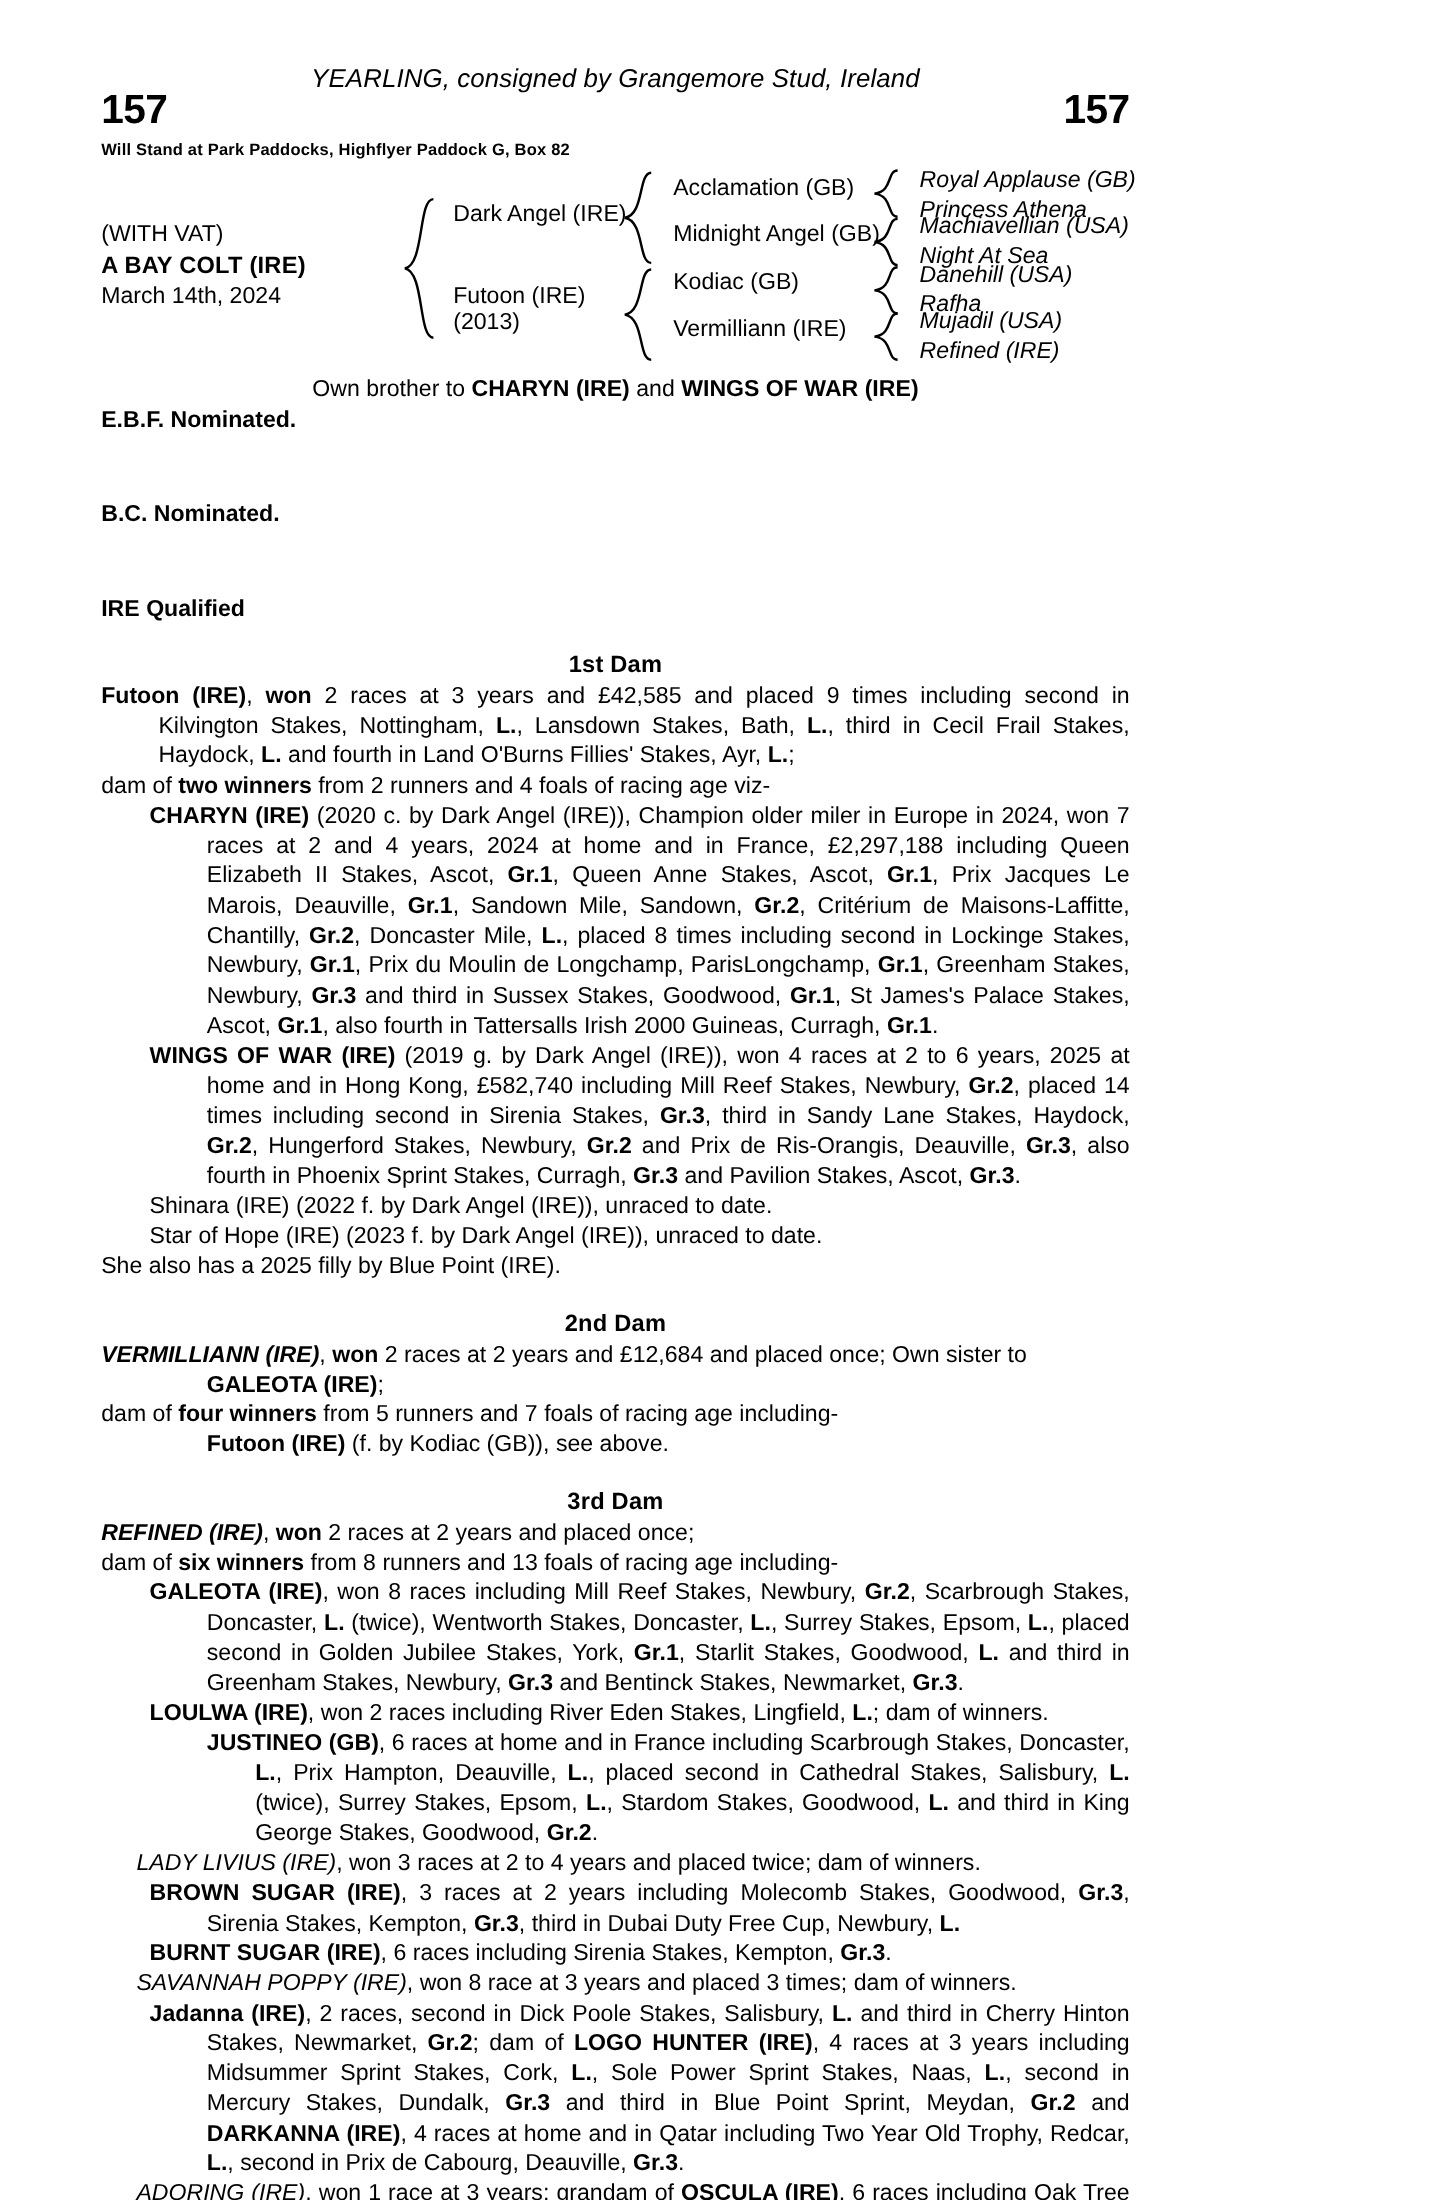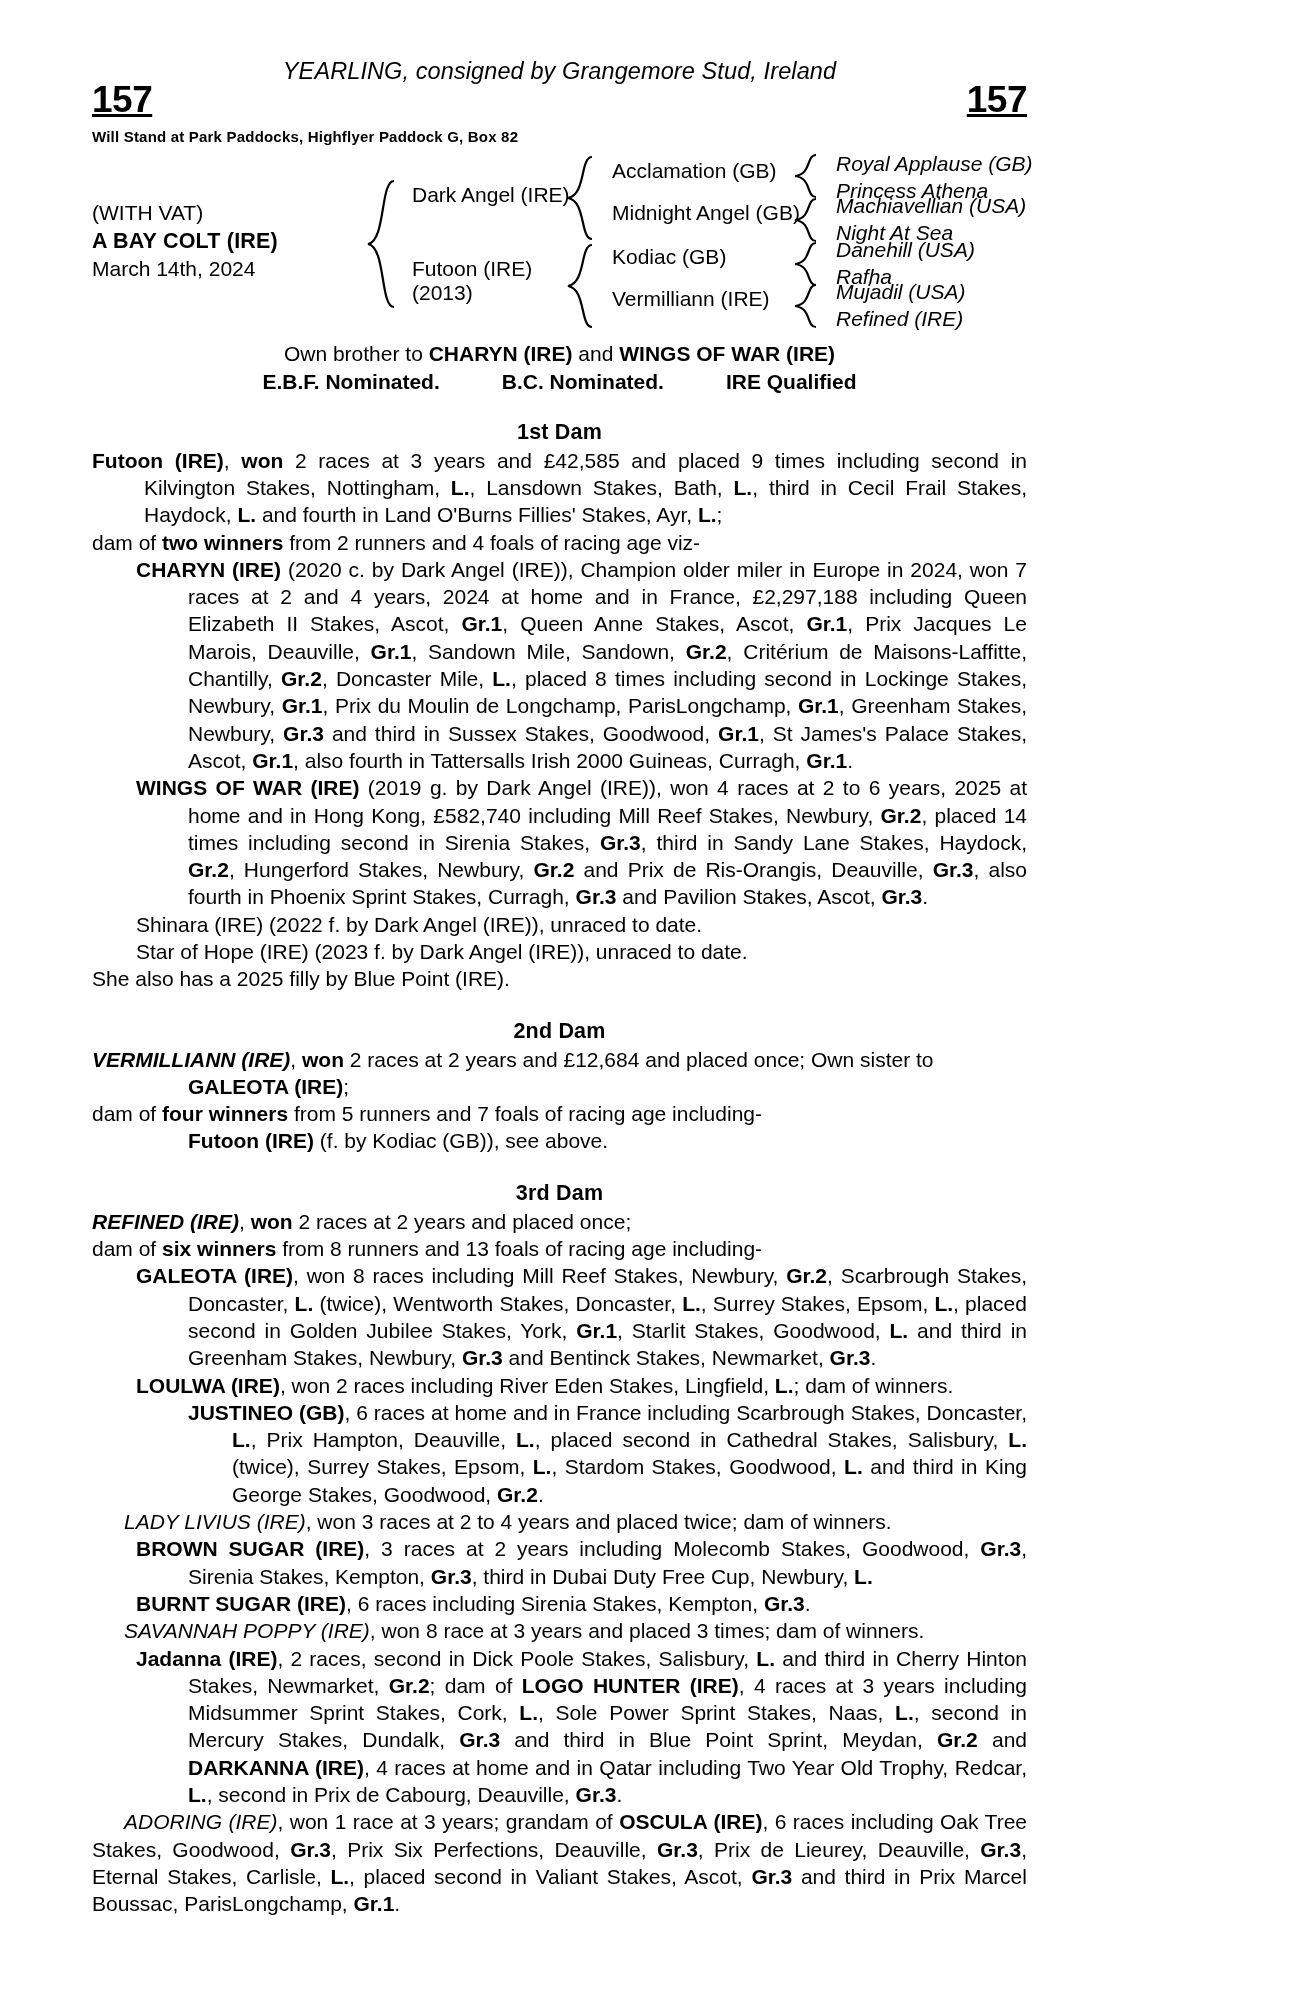--- a/index.html
+++ b/index.html
@@ -34,21 +34,20 @@
     display: flex;
     justify-content: space-between;
     align-items: flex-start;
     margin-top: -6px;
   }
   .lotnum {
     font-size: 37px;
     font-weight: bold;
     letter-spacing: -0.5px;
     line-height: 1.05;
-    text-decoration: underline;
   }
   .stand-line {
     font-size: 15px;
     font-weight: bold;
     letter-spacing: 0.2px;
     margin-top: 8px;
     margin-bottom: 6px;
   }
 
   
@@ -114,20 +113,21 @@
     line-height: 1.42;
   }
   .credits .b { font-weight: bold; }
   .credits-row2 {
     display: flex;
     justify-content: center;
     gap: 62px;
     font-weight: bold;
     font-size: 21px;
     margin-top: 1px;
+    flex-direction: column;
   }
 
   
   .dam-head {
     font-weight: bold;
     font-size: 21.5px;
     margin-top: 26px;
     margin-bottom: 2px;
     letter-spacing: 0.2px;
     text-align: center;

